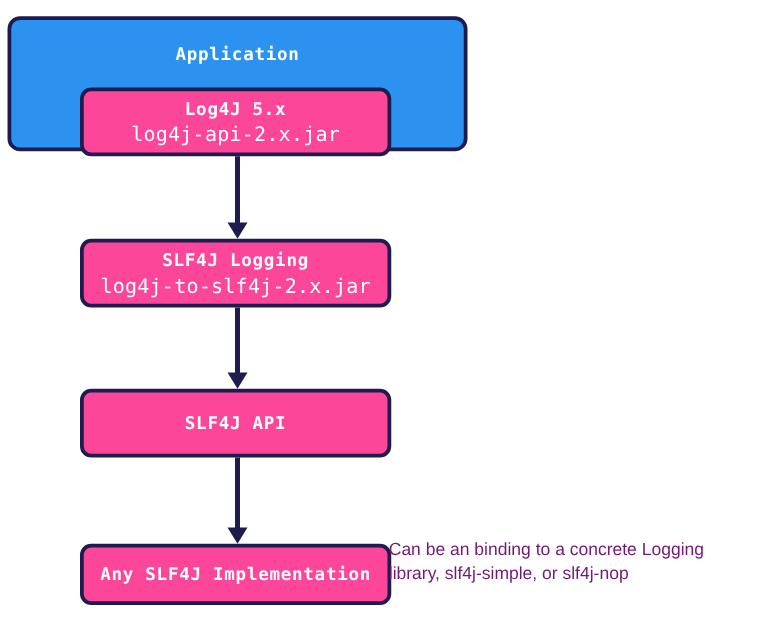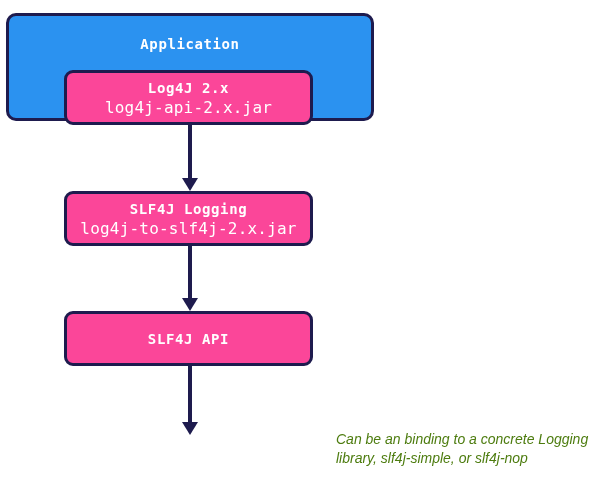--- a/index.html
+++ b/index.html
@@ -103,41 +103,40 @@
   .a2 .shaft { height: 53px; }
   .a2 .head  { top: 52px; }
 
   .a3 { top: 366px; height: 69px; }
   .a3 .shaft { height: 57px; }
   .a3 .head  { top: 56px; }
 
   
   .annotation {
     position: absolute;
-    left: 336px;
+    left: 311px;
     top: 430px;
     width: 275px;
     font-family: "Liberation Sans", sans-serif;
-    font-style: italic;
     font-size: 14px;
     line-height: 19px;
-    color: #4d7c0f;
+    color: #701a75;
   }
 </style>
 </head>
 <body>
 
 <div id="canvas">
 
   <div class="box app-box">
     <div class="app-title">Application</div>
   </div>
 
   <div class="box pink-box b-log4j">
-    <div class="box-title">Log4J 2.x</div>
+    <div class="box-title">Log4J 5.x</div>
     <div class="box-sub">log4j-api-2.x.jar</div>
   </div>
 
   <div class="arrow a1">
     <div class="shaft"></div>
     <div class="head"></div>
   </div>
 
   <div class="box pink-box b-bridge">
     <div class="box-title">SLF4J Logging</div>
@@ -151,16 +150,19 @@
 
   <div class="box pink-box b-api">
     <div class="box-title">SLF4J API</div>
   </div>
 
   <div class="arrow a3">
     <div class="shaft"></div>
     <div class="head"></div>
   </div>
 
+  <div class="box pink-box b-impl">
+    <div class="box-title">Any SLF4J Implementation</div>
+  </div>
 
   <div class="annotation">Can be an binding to a concrete Logging library, slf4j-simple, or slf4j-nop</div>
 
 </div>
 
 </body></html>

